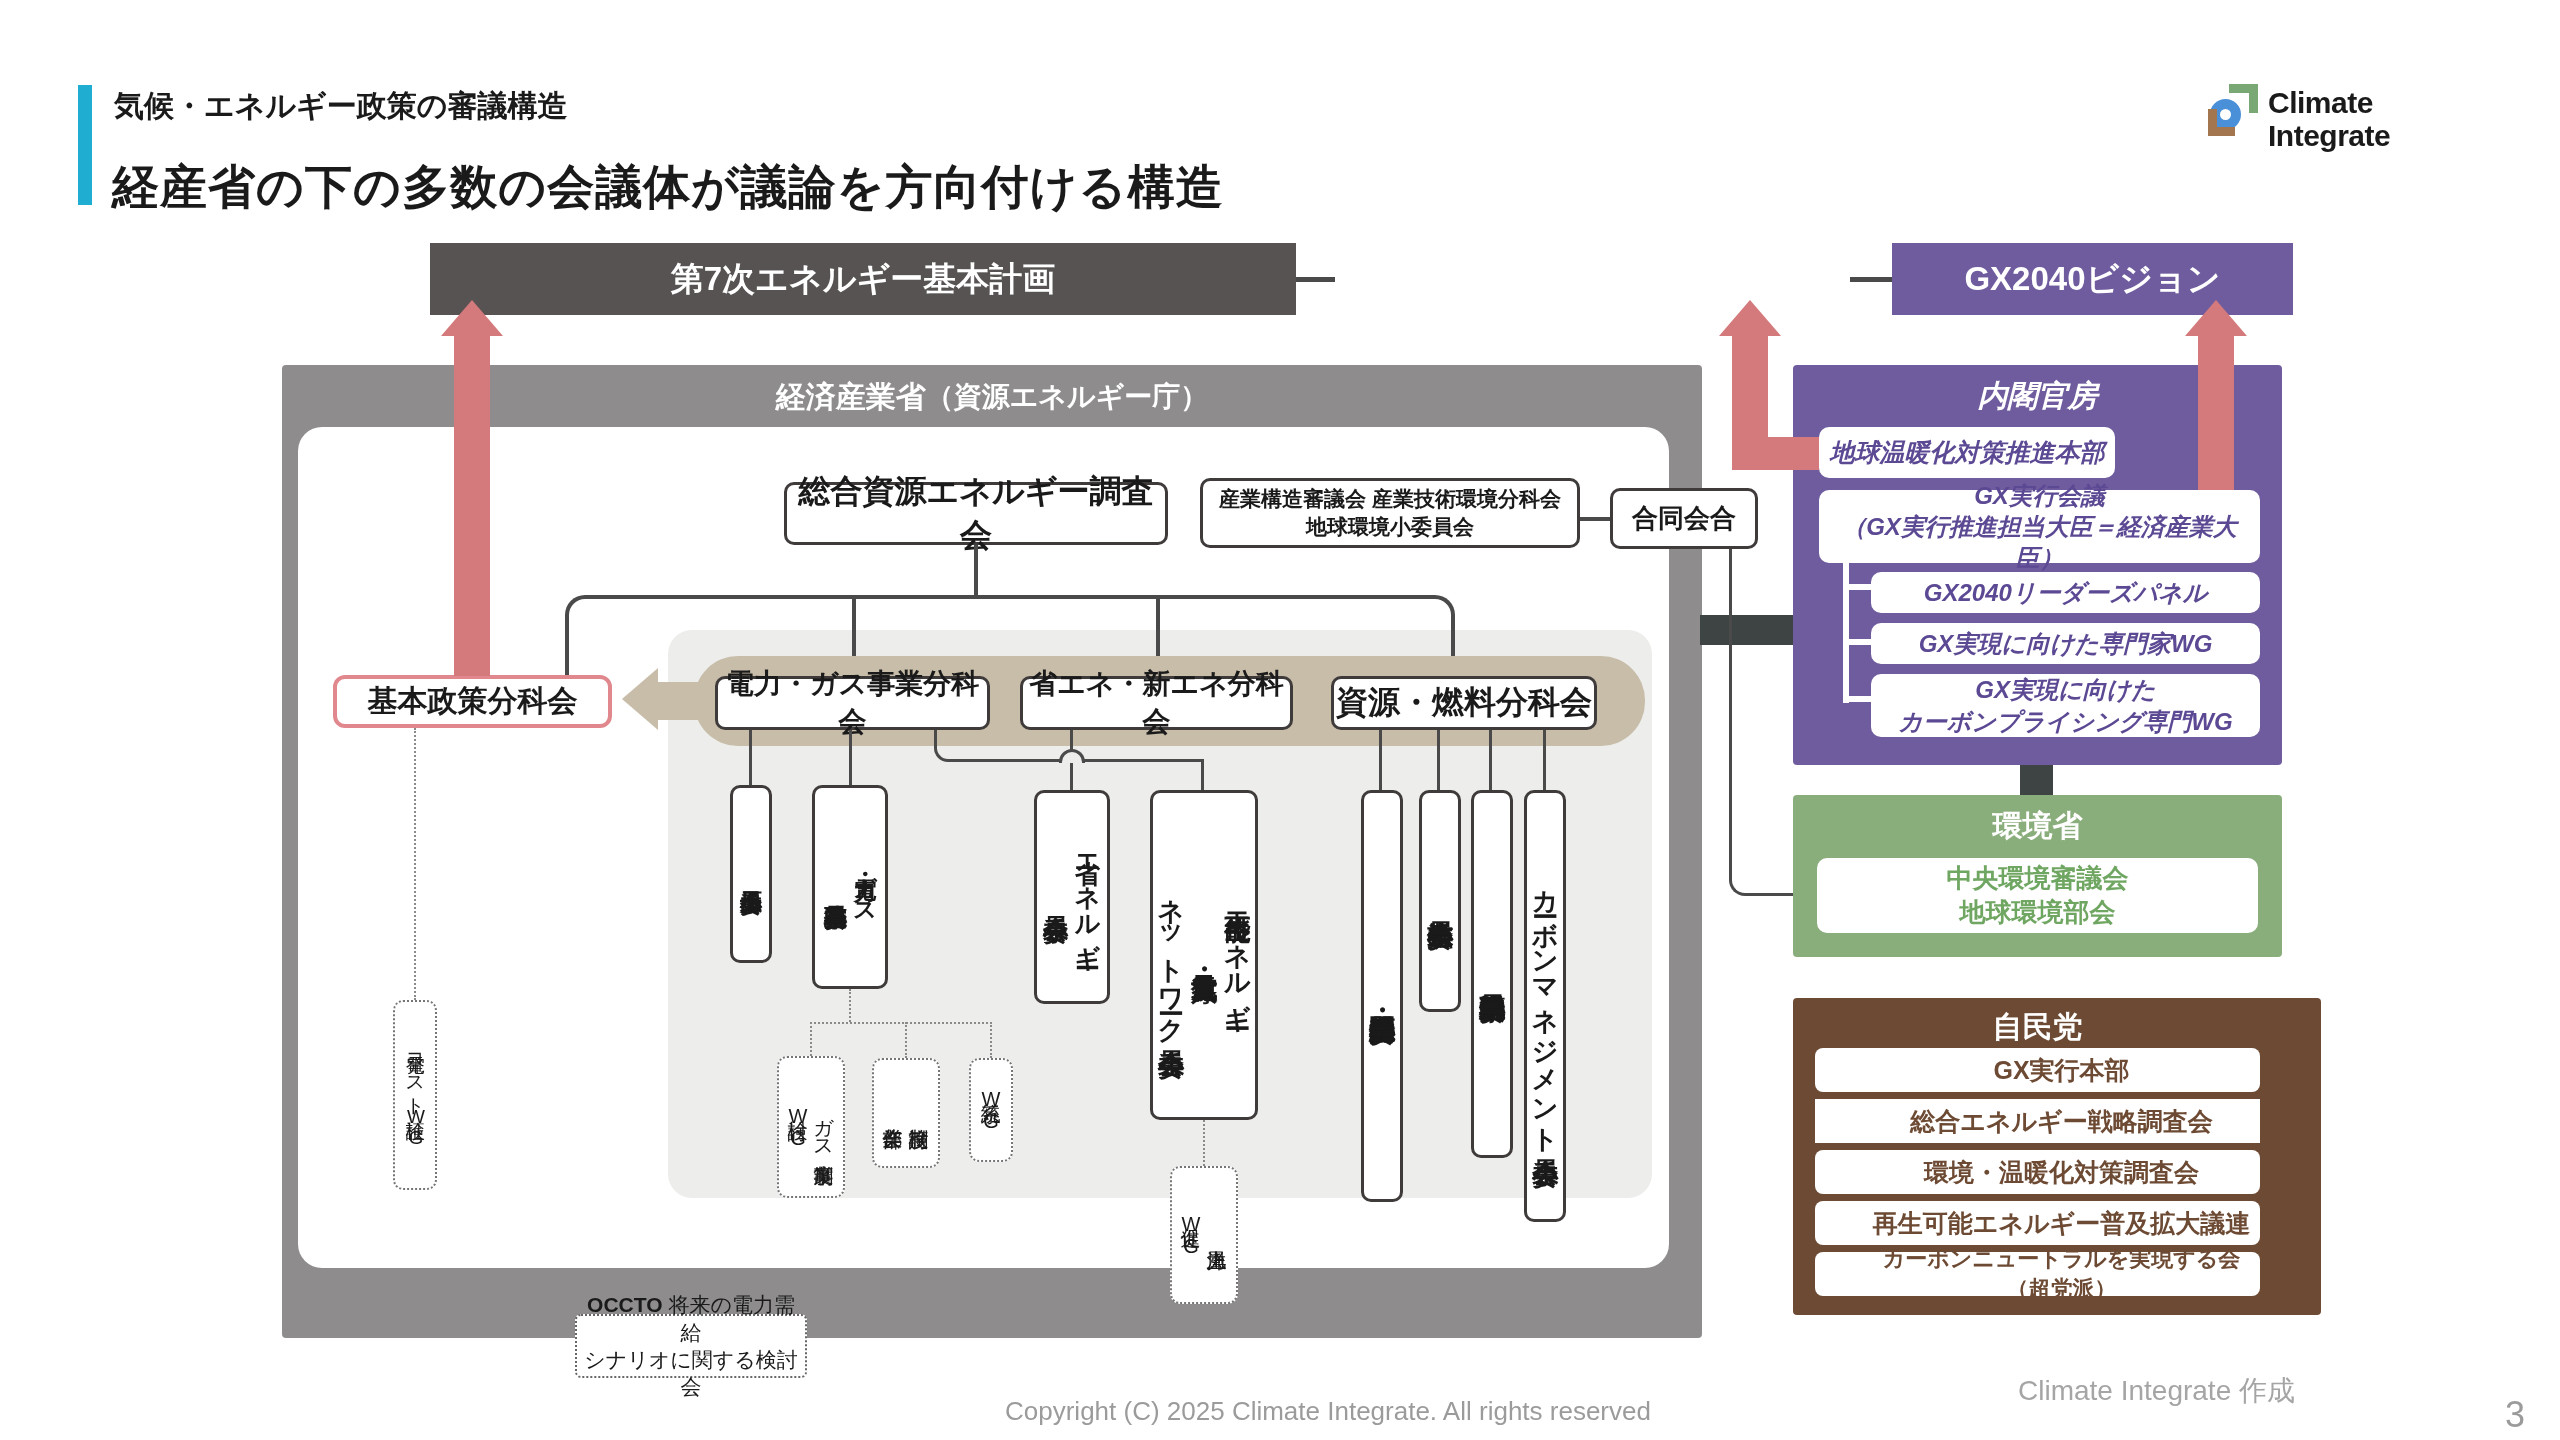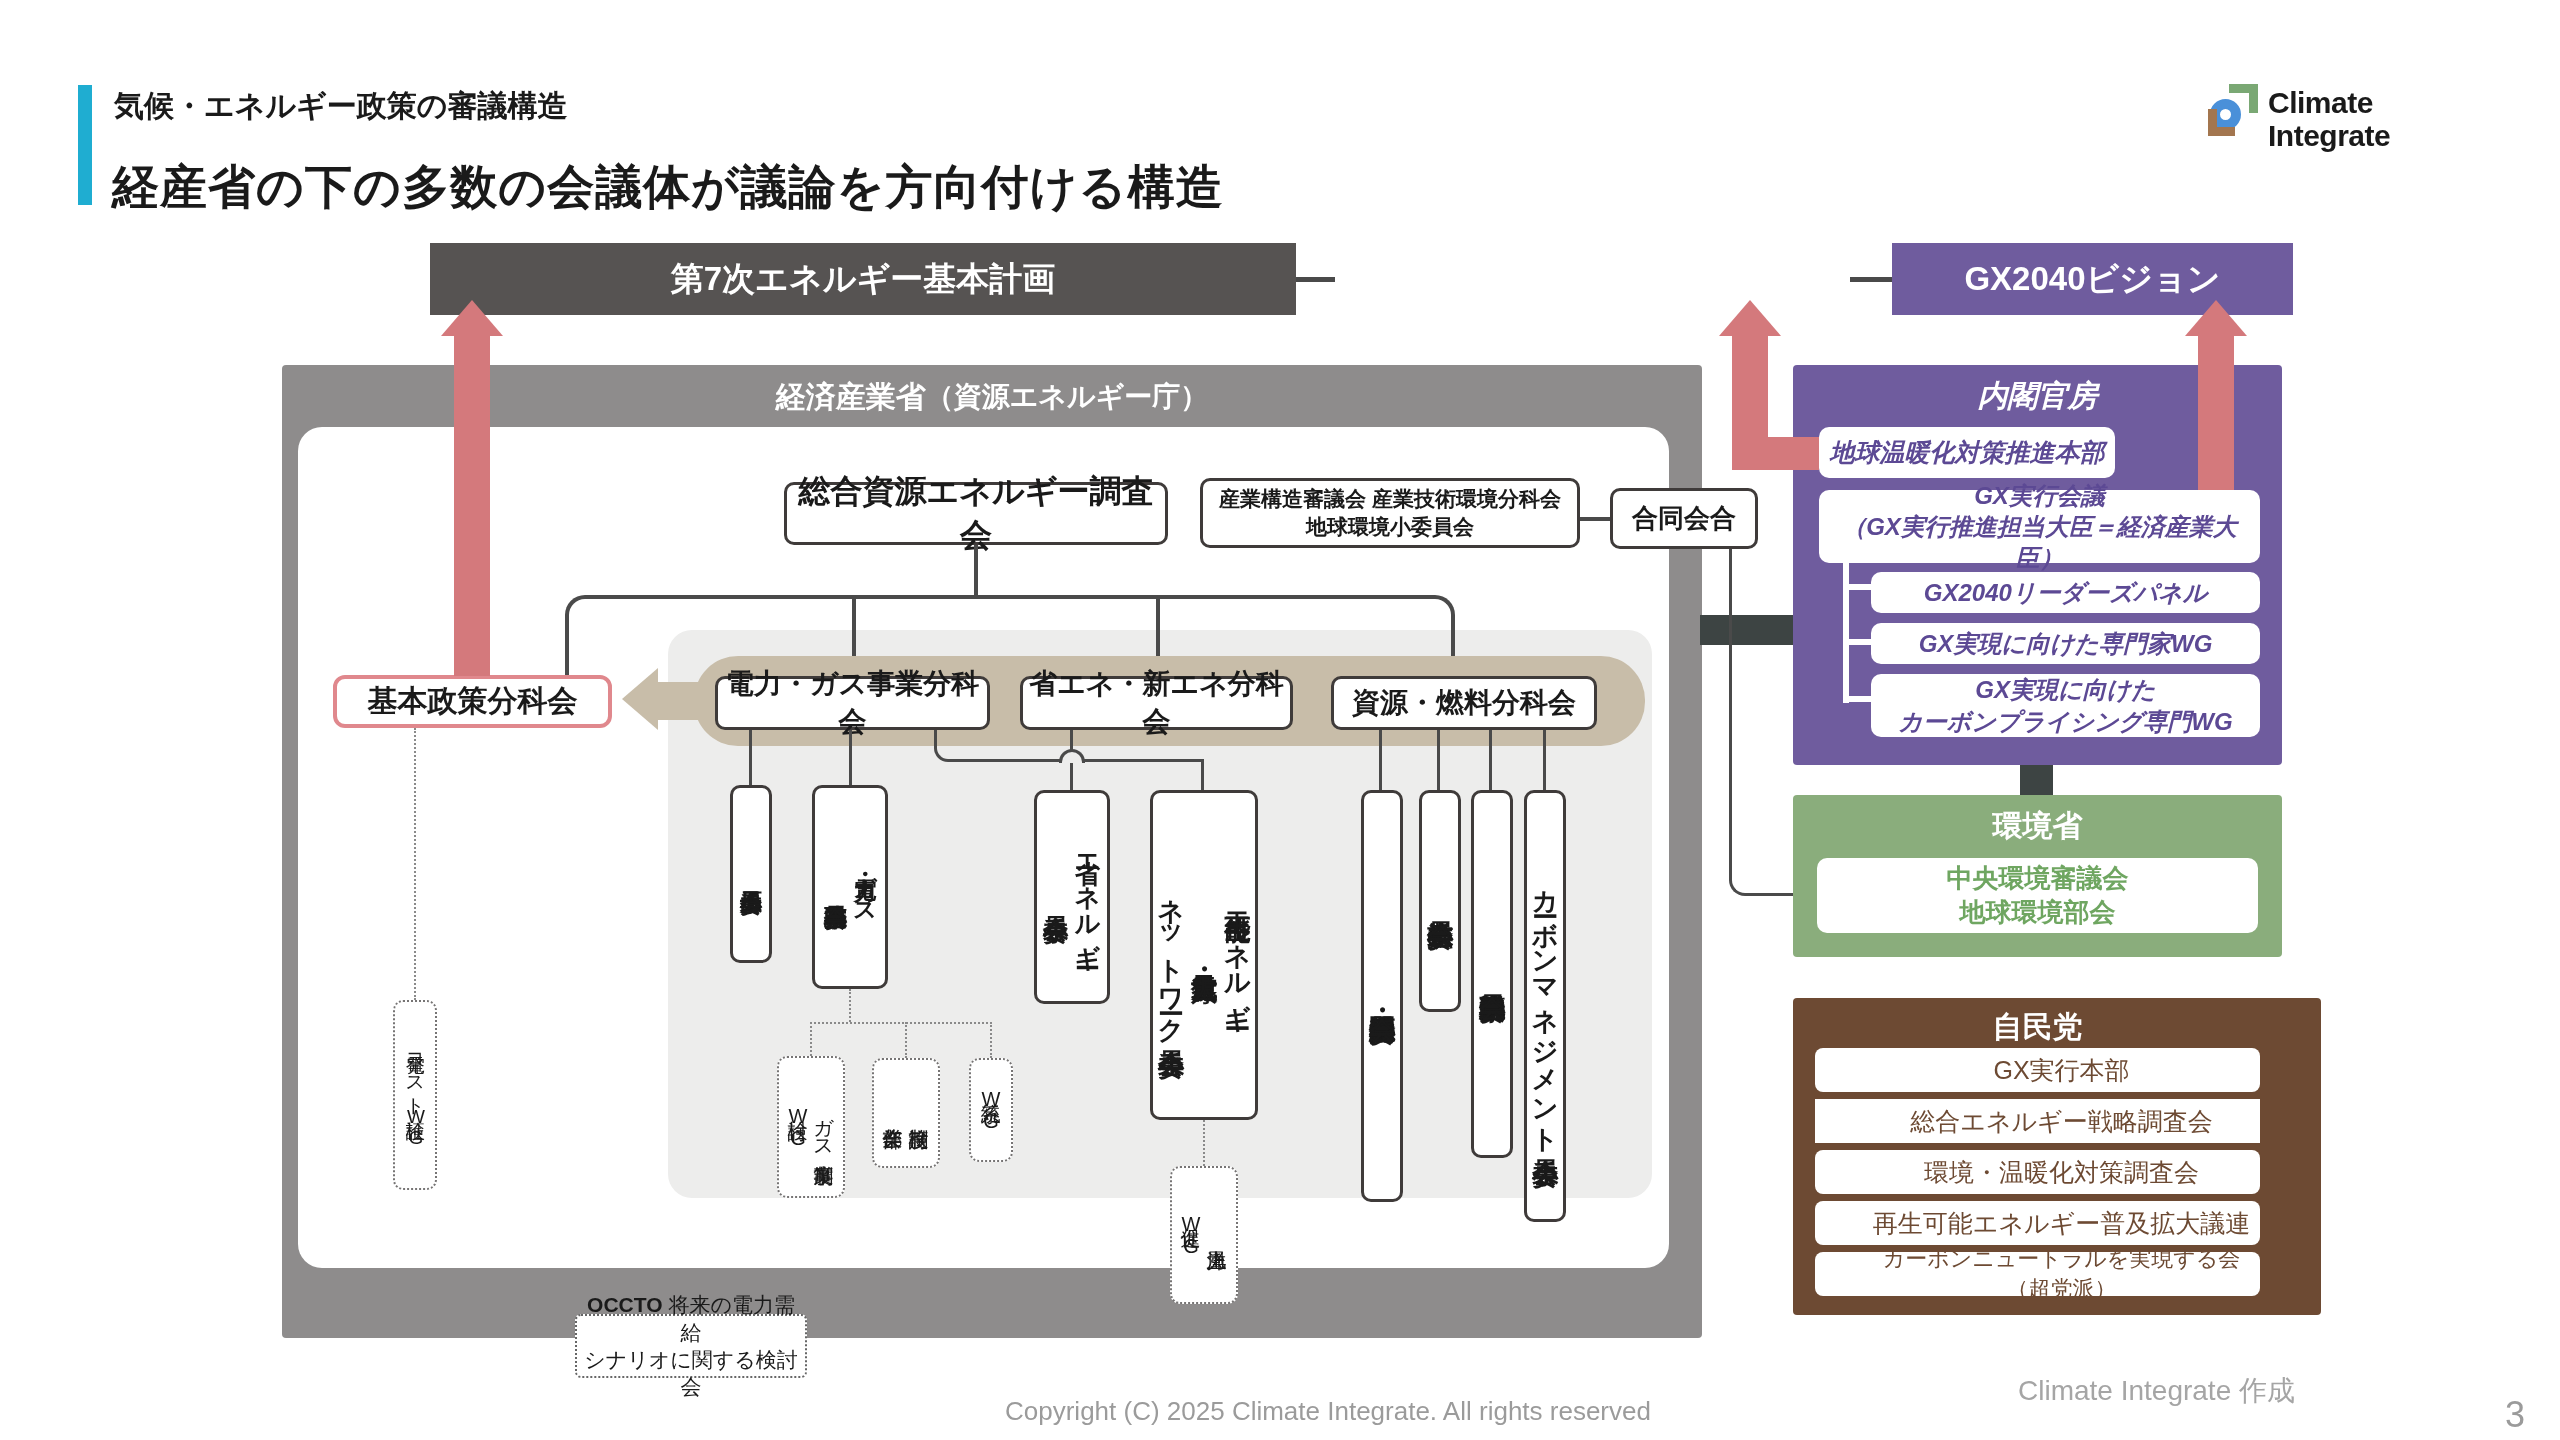--- a/index.html
+++ b/index.html
@@ -29,21 +29,21 @@
          display:flex;align-items:center;justify-content:center;text-align:center;white-space:pre-line;}
   .ln{background:var(--line);}
   .dotv{border-left:2px dotted #8a8a8a;}
   .doth{border-top:2px dotted #8a8a8a;}
   .head-up{width:0;height:0;border-left:31px solid transparent;border-right:31px solid transparent;border-bottom:36px solid var(--salmon);}
   .stem{background:var(--salmon);}
   .head-left{width:0;height:0;border-top:31px solid transparent;border-bottom:31px solid transparent;border-right:36px solid var(--tan);}
   .wtext{color:#fff;font-weight:700;}
   .ptxt{color:var(--purple_text);font-weight:700;}
   .gtxt{color:var(--green_text);font-weight:700;}
-  .btxt{color:var(--brown);font-weight:400;padding-left:48px;}
+  .btxt{color:var(--brown);font-weight:700;padding-left:48px;}
   .white-card{background:#fff;border-radius:10px;box-sizing:border-box;}
   .footer-gray{color:var(--gray_text);}
 </style>
 </head>
 <body>
 
 <div class="page">
 
   <div class="abs" style="left:78px;top:85px;width:14px;height:120px;background:var(--accent_cyan);"></div>
   <div class="abs eyebrow" style="left:114px;top:86px;">気候・エネルギー政策の審議構造</div>
@@ -96,21 +96,21 @@
     <div class="abs ctr" style="left:51px;top:310px;width:279px;height:53px;background:#fff;border:4px solid var(--pink_border);border-radius:12px;box-sizing:border-box;font-size:30px;font-weight:700;">
       <span>基本政策分科会</span>
     </div>
 
     <div class="abs bx ctr" style="left:433px;top:311px;width:275px;height:54px;font-size:28px;font-weight:700;">
       <span>電力・ガス事業分科会</span>
     </div>
     <div class="abs bx ctr" style="left:738px;top:311px;width:273px;height:54px;font-size:28px;font-weight:700;">
       <span>省エネ・新エネ分科会</span>
     </div>
-    <div class="abs bx ctr" style="left:1049px;top:311px;width:266px;height:54px;font-size:28px;font-weight:700;">
+    <div class="abs bx ctr" style="left:1049px;top:311px;width:266px;height:54px;font-size:32px;font-weight:700;">
       <span>資源・燃料分科会</span>
     </div>
 
     <div class="abs ln" style="left:467px;top:365px;width:3px;height:55px;"></div>
     <div class="abs ln" style="left:567px;top:365px;width:3px;height:55px;"></div>
     <div class="abs ln" style="left:788px;top:365px;width:3px;height:68px;"></div>
     <div class="abs" style="left:652px;top:365px;width:270px;height:32px;box-sizing:border-box;border-left:3px solid var(--line);border-bottom:3px solid var(--line);border-bottom-left-radius:14px;"></div>
     <div class="abs" style="left:777px;top:384px;width:26px;height:14px;background:var(--panel_gray);border:3px solid var(--line);border-bottom:none;border-radius:13px 13px 0 0;box-sizing:border-box;"></div>
     <div class="abs ln" style="left:919px;top:395px;width:3px;height:38px;"></div>
     <div class="abs ln" style="left:1097px;top:365px;width:3px;height:60px;"></div>

